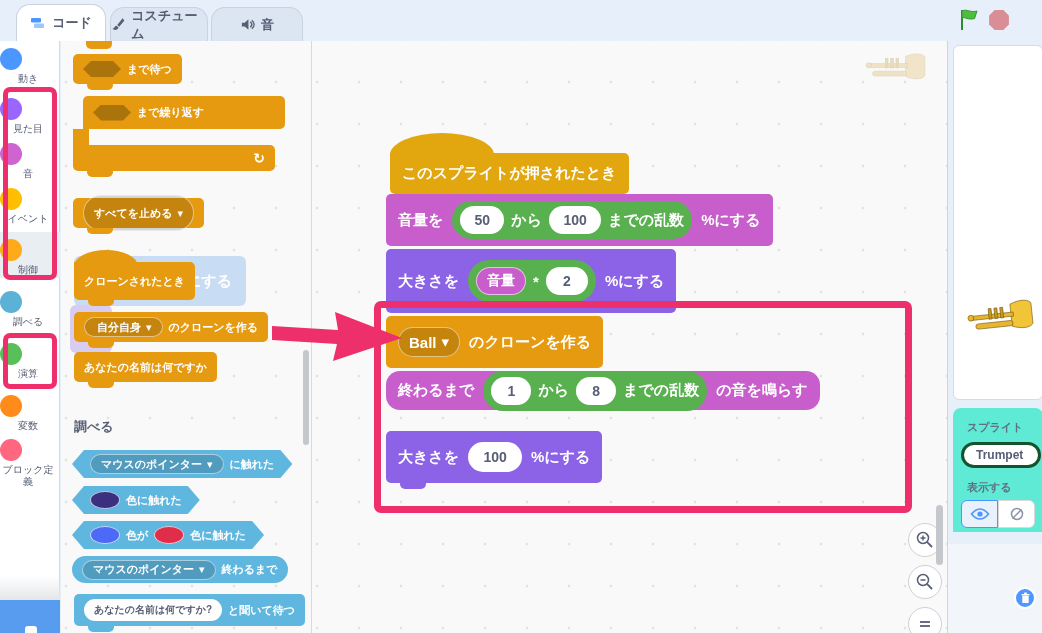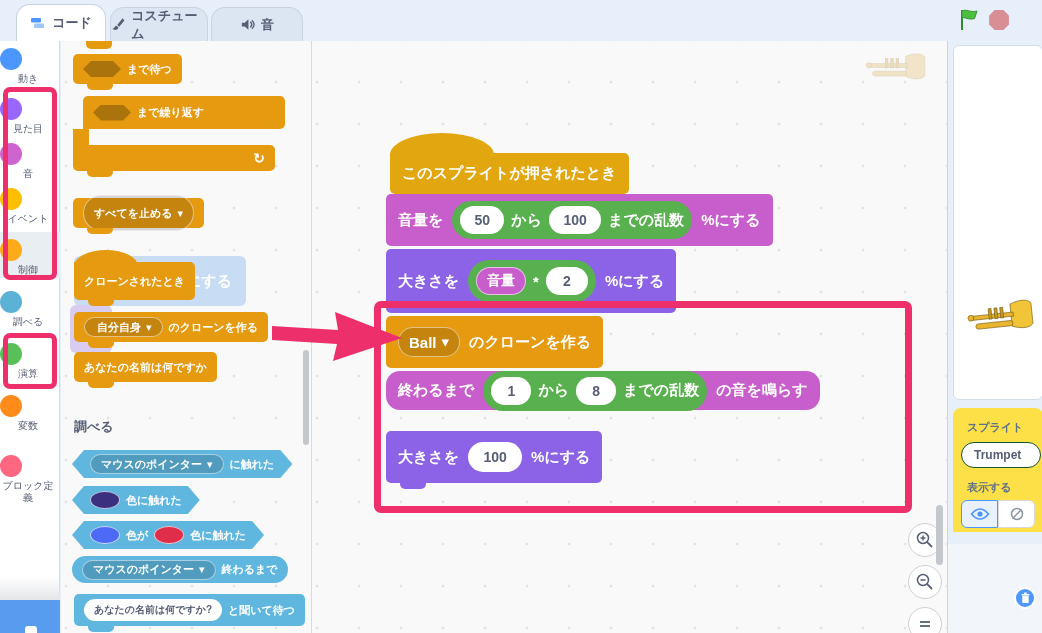--- a/index.html
+++ b/index.html
@@ -63,25 +63,25 @@
   .scrollbar { position:absolute; background:#C4C8CC; border-radius:4px; }
 
   .zoombtn { position:absolute; width:34px; height:34px; border-radius:50%; background:#fff;
              border:1px solid #CED0D6; display:flex; align-items:center; justify-content:center; cursor:pointer; }
 
   
   .right-panel { position:absolute; left:947px; top:41px; width:95px; height:592px;
                  background:#E7EFF9; border-left:1px solid #CBD6E2; }
   .stage { position:absolute; left:5px; top:4px; width:90px; height:355px; background:#fff;
            border:1px solid #D4DCE8; border-radius:6px; }
-  .sprite-info { position:absolute; left:5px; top:367px; width:90px; height:124px; background:#fde047;
+  .sprite-info { position:absolute; left:5px; top:367px; width:90px; height:124px; background:#5eead4;
                  border-radius:8px 8px 0 0; }
   .side-label { font-size:11px; color:#5E7187; font-weight:bold; }
   .name-input { position:absolute; left:8px; top:34px; width:80px; height:26px; background:#fff;
-                border:1px solid #14532d; border-radius:14px; font-size:12px; font-weight:bold;
+                border:3px solid #14532d; border-radius:14px; font-size:12px; font-weight:bold;
                 color:#575E75; padding-left:12px; font-family:"Liberation Sans","DejaVu Sans",sans-serif; }
   .eye-btn { position:absolute; top:92px; width:37px; height:28px; background:#fff; border:1px solid #D9D9D9;
              display:flex; align-items:center; justify-content:center; cursor:pointer; }
   .eye-btn.active { background:#E9F1FC; border-color:#4C97FF; }
   .sprite-list { position:absolute; left:0; top:503px; width:95px; height:89px; background:#F2F6FB; }
   .del-badge { position:absolute; width:22px; height:22px; border-radius:50%; background:#4D97FF;
                border:2px solid #fff; display:flex; align-items:center; justify-content:center;
                cursor:pointer; z-index:5; }
 </style>
 </head>
@@ -152,21 +152,21 @@
       <span class="cat-label">調べる</span>
     </div>
     <div class="cat" style="top:302px;">
       <span class="cat-dot" style="background:#59C059"></span>
       <span class="cat-label">演算</span>
     </div>
     <div class="cat" style="top:354px;">
       <span class="cat-dot" style="background:#FF8C1A"></span>
       <span class="cat-label">変数</span>
     </div>
-    <div class="cat" style="top:414px;">
+    <div class="cat" style="top:398px;">
       <span class="cat-dot" style="background:#FF6680"></span>
       <span class="cat-label">ブロック定義</span>
     </div>
 
     <div class="ann" style="left:3px; top:46px; width:54px; height:193px;"></div>
     <div class="ann" style="left:3px; top:292px; width:54px; height:56px;"></div>
 
     <div class="abs" style="left:0; top:535px; width:60px; height:24px; background:linear-gradient(#ffffff00,#E4E6E8);"></div>
     <div class="abs" style="left:0; top:559px; width:60px; height:33px; background:#589CF0;">
       <div class="abs" style="left:25px; top:26px; width:12px; height:7px; background:#fff; border-radius:3px 3px 0 0;"></div>

